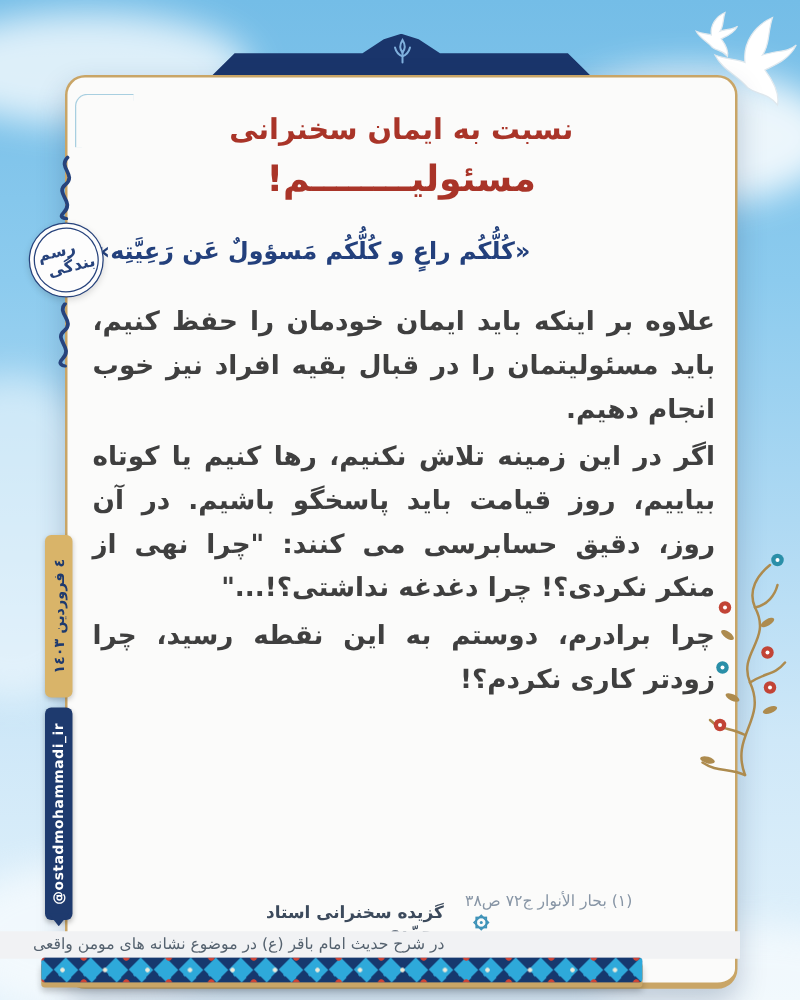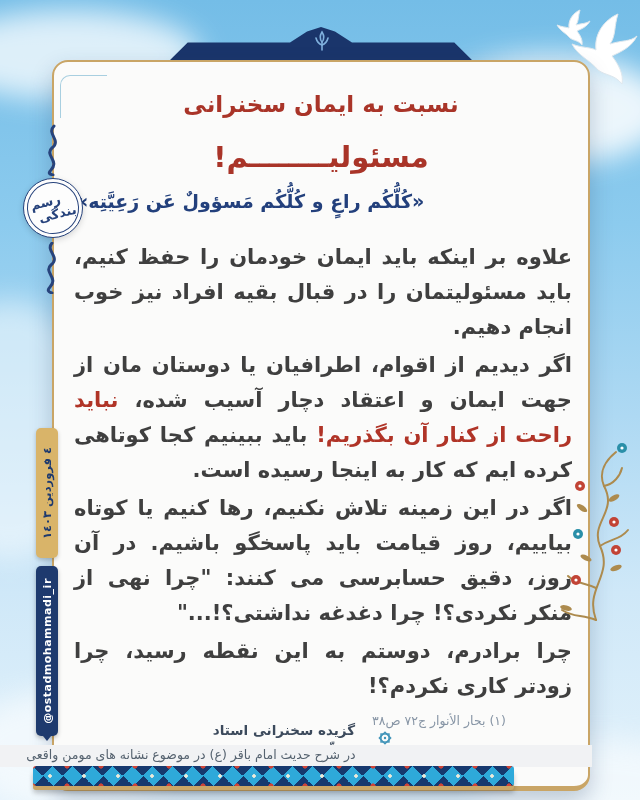--- a/index.html
+++ b/index.html
@@ -20,21 +20,21 @@
 
   
   .card{position:absolute;left:52px;top:60px;width:538px;height:731px;background:#fbfbfa;
     border:2px solid #c9a566;border-bottom-width:5px;border-radius:16px;
     box-shadow:0 10px 22px rgba(30,60,100,.25);box-sizing:border-box;}
   .corner-accent{position:absolute;left:6px;top:13px;width:46px;height:42px;
     border-left:1.5px solid #a8cfe0;border-top:1.5px solid #a8cfe0;border-top-left-radius:10px;}
 
   .title1{position:absolute;left:0;top:29px;width:100%;text-align:center;direction:rtl;
     color:#a93428;font-size:23px;font-weight:bold;}
-  .title2{position:absolute;left:0;top:78px;width:100%;text-align:center;direction:rtl;
+  .title2{position:absolute;left:0;top:64px;width:100%;text-align:center;direction:rtl;
     color:#a93428;font-size:29px;font-weight:bold;}
   .hadith{position:absolute;left:0;top:128px;width:100%;text-align:left;direction:rtl;
     color:#23407c;font-size:19px;font-weight:bold;}
   .hadith sup{font-size:10px;color:#23407c;}
 
   .body-text{position:absolute;left:20px;top:178px;width:498px;direction:rtl;
     text-align:justify;color:#3f3f3f;font-size:21px;line-height:35px;font-weight:bold;}
   .body-text p{margin:0 0 3px 0;}
   .red-em{color:#b03427;}
 
@@ -118,21 +118,20 @@
     <div class="title1">نسبت به ایمان سخنرانی</div>
     <div class="title2">مسئولیــــــــم!</div>
 
     <div class="hadith">
       <span>«کُلُّکُم راعٍ و کُلُّکُم مَسؤولٌ عَن رَعِیَّتِه»</span>
       <sup>(۱)</sup>
     </div>
 
     <div class="body-text">
       <p>علاوه بر اینکه باید ایمان خودمان را حفظ کنیم، باید مسئولیتمان را در قبال بقیه افراد نیز خوب انجام دهیم.</p>
-      <p><span>اگر دیدیم از اقوام، اطرافیان یا دوستان مان از جهت ایمان و اعتقاد دچار آسیب شده، </span><span class="red-em">نباید راحت از کنار آن بگذریم!</span><span> باید ببینیم کجا کوتاهی کرده ایم که کار به اینجا رسیده است.</span></p>
       <p>اگر در این زمینه تلاش نکنیم، رها کنیم یا کوتاه بیاییم، روز قیامت باید پاسخگو باشیم. در آن روز، دقیق حسابرسی می کنند: "چرا نهی از منکر نکردی؟! چرا دغدغه نداشتی؟!..."</p>
       <p>چرا برادرم، دوستم به این نقطه رسید، چرا زودتر کاری نکردم؟!</p>
     </div>
 
     <div class="footnote">(۱) بحار الأنوار ج۷۲ ص۳۸</div>
 
     <div class="source-row">
       <svg class="source-icon" viewBox="0 0 14 14">
         <rect x="3" y="3" width="8" height="8" fill="none" stroke="#3f93b8" stroke-width="1.4"></rect>
         <rect x="3" y="3" width="8" height="8" fill="none" stroke="#3f93b8" stroke-width="1.4" transform="rotate(45 7 7)"></rect>

